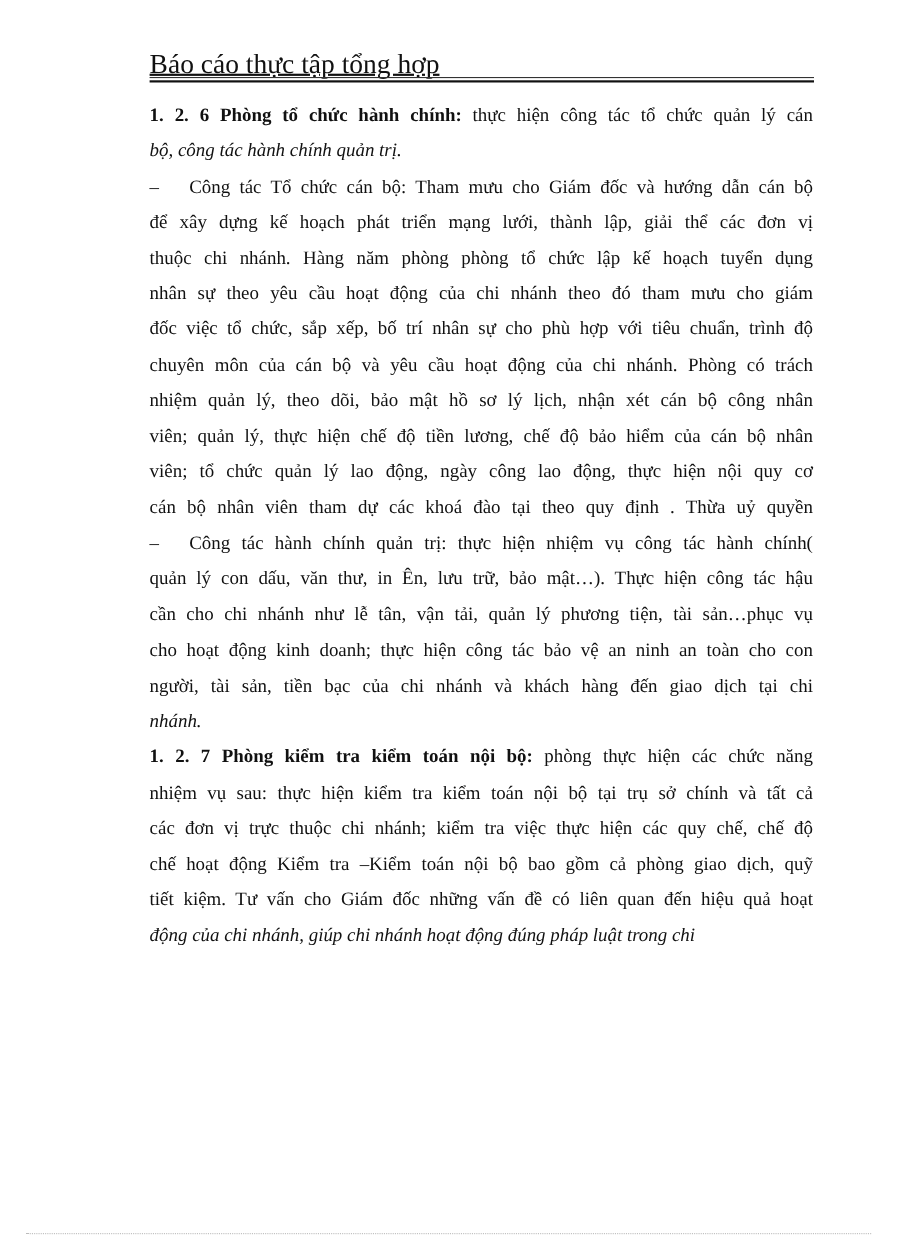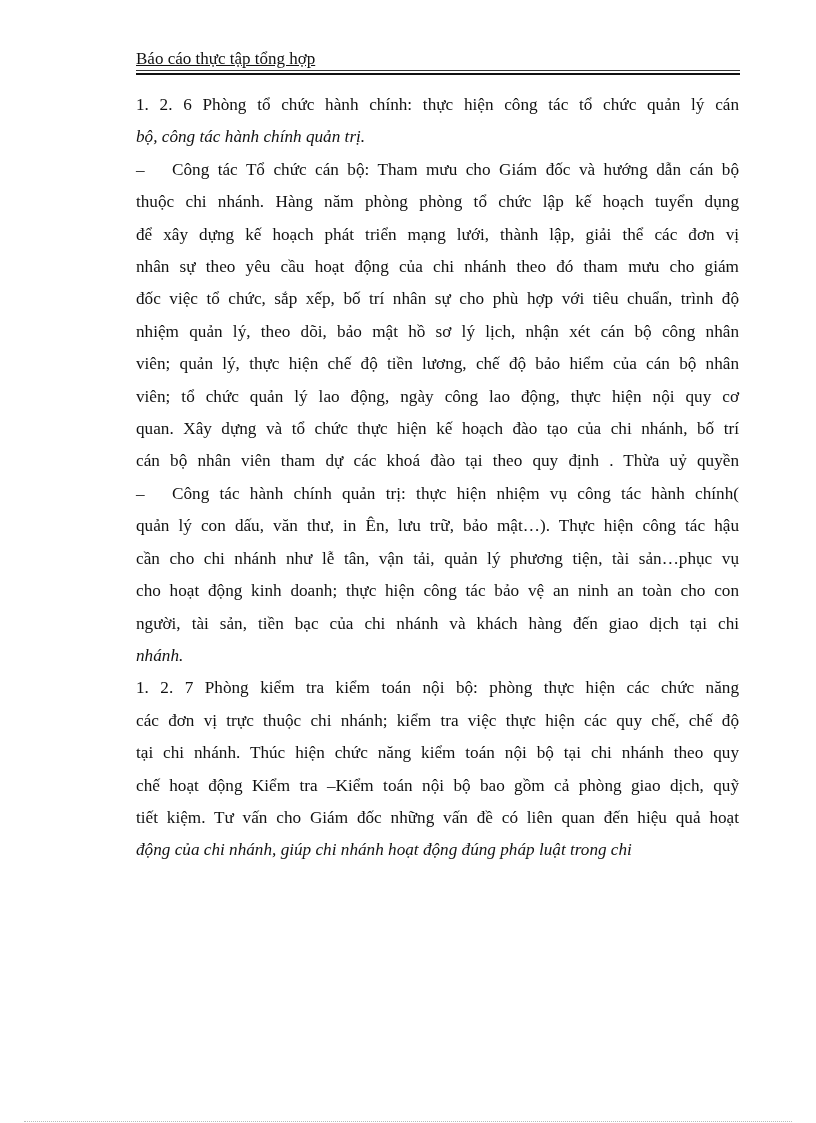--- a/index.html
+++ b/index.html
@@ -1,27 +1,27 @@
 <!DOCTYPE html>
 <html><head>
 <meta charset="utf-8">
 <style>
   html, body { margin: 0; padding: 0; background: #ffffff; }
   body { width: 816px; height: 1123px; position: relative; overflow: hidden;
          font-family: "Liberation Serif", "DejaVu Serif", serif; color: #111; }
   .header { position: absolute; left: 136px; top: 48px; width: 604px; }
-  .header-title { font-size: 17px; line-height: 22px; text-decoration: underline; text-underline-offset: 1px; display: inline-block; }
+  .header-title { font-size: 25px; line-height: 22px; text-decoration: underline; text-underline-offset: 1px; display: inline-block; }
   .header-rule { position: absolute; left: 0; right: 0; top: 22px; height: 0;
                  border-top: 1px solid #333; }
   .header-rule2 { position: absolute; left: 0; right: 0; top: 25px; height: 0;
                   border-top: 2px solid #111; }
   .body { position: absolute; left: 136px; top: 89px; width: 603px;
           font-size: 17.2px; line-height: 32.4px; text-align: justify; }
   .body p { margin: 0; }
-  .bold { font-weight: normal; }
+  .bold { font-weight: bold; }
   .line { display: block; text-align: justify; text-align-last: justify; white-space: nowrap; }
   .line.last { text-align-last: left; font-style: italic; }
   .bottom-dots { position: absolute; left: 24px; right: 24px; top: 1121px; height: 0;
                  border-top: 1px dotted #bbb; }
 </style>
 </head>
 <body>
 
 <div class="header">
   <span class="header-title">Báo cáo thực tập tổng hợp</span>
@@ -31,43 +31,43 @@
 
 <div class="body">
 
   <p>
     <span class="line"><span class="bold">1. 2. 6 Phòng tổ chức hành chính:</span><span> thực hiện  công tác tổ chức quản lý  cán</span></span>
     <span class="line last">bộ, công tác hành chính quản trị.</span>
   </p>
 
   <p>
     <span class="line" style="position:relative;padding-left:36px;"><span style="position:absolute;left:0;">–</span><span>Công tác Tổ chức cán bộ: Tham mưu cho Giám đốc và hướng dẫn cán bộ</span></span>
+    <span class="line">để  xây  dựng kế  hoạch  phát  triển  mạng  lưới,  thành  lập,  giải  thể  các  đơn  vị</span>
     <span class="line">thuộc  chi  nhánh.  Hàng  năm  phòng  phòng  tổ  chức  lập  kế  hoạch  tuyển  dụng</span>
-    <span class="line">để  xây  dựng kế  hoạch  phát  triển  mạng  lưới,  thành  lập,  giải  thể  các  đơn  vị</span>
     <span class="line">nhân  sự theo  yêu  cầu hoạt  động  của  chi  nhánh  theo  đó  tham  mưu  cho  giám</span>
     <span class="line">đốc việc  tổ chức, sắp xếp, bố trí nhân sự cho phù hợp với tiêu  chuẩn, trình độ</span>
+    <span class="line">chuyên  môn  của  cán  bộ  và  yêu  cầu  hoạt  động  của  chi  nhánh.  Phòng  có  trách</span>
     <span class="line">nhiệm   quản  lý,  theo  dõi,  bảo  mật  hồ  sơ  lý  lịch,  nhận  xét  cán  bộ  công  nhân</span>
     <span class="line">viên;  quản  lý,  thực  hiện  chế  độ  tiền  lương,  chế  độ  bảo  hiểm  của  cán  bộ  nhân</span>
     <span class="line">viên;  tổ  chức  quản  lý  lao  động,  ngày  công lao  động,  thực  hiện  nội  quy  cơ</span>
-    <span class="line">quan.  Xây  dựng  và  tổ  chức  thực  hiện  kế  hoạch  đào  tạo  của  chi  nhánh,  bố  trí</span>
     <span class="line">cán  bộ nhân  viên  tham  dự  các khoá  đào  tại  theo  quy  định  .  Thừa  uỷ  quyền</span>
   </p>
 
   <p>
     <span class="line" style="position:relative;padding-left:36px;"><span style="position:absolute;left:0;">–</span><span>Công  tác  hành  chính  quản  trị:  thực  hiện  nhiệm  vụ  công  tác  hành  chính(</span></span>
     <span class="line">quản  lý  con  dấu,  văn  thư,  in  Ên,  lưu  trữ,  bảo  mật…).  Thực hiện  công tác  hậu</span>
     <span class="line">cần  cho  chi  nhánh  như  lễ  tân,  vận  tải,  quản  lý  phương  tiện,  tài  sản…phục  vụ</span>
     <span class="line">cho hoạt  động kinh  doanh;  thực  hiện  công  tác  bảo  vệ  an  ninh  an  toàn  cho  con</span>
     <span class="line">người,  tài  sản,  tiền  bạc  của  chi  nhánh  và  khách  hàng  đến  giao  dịch  tại  chi</span>
     <span class="line last">nhánh.</span>
   </p>
 
   <p>
     <span class="line"><span class="bold">1. 2. 7 Phòng kiểm tra kiểm toán nội bộ:</span><span> phòng thực  hiện  các  chức  năng</span></span>
+    <span class="line">nhiệm  vụ  sau:  thực  hiện  kiểm  tra  kiểm  toán  nội  bộ  tại  trụ  sở  chính  và  tất  cả</span>
     <span class="line">các  đơn vị  trực  thuộc  chi  nhánh;  kiểm  tra  việc  thực hiện  các  quy  chế,  chế  độ</span>
-    <span class="line">tại  chi  nhánh.  Thúc  hiện  chức  năng  kiểm  toán  nội  bộ  tại  chi  nhánh  theo  quy</span>
     <span class="line">chế  hoạt  động Kiểm  tra  –Kiểm  toán  nội  bộ  bao  gồm  cả  phòng  giao  dịch,  quỹ</span>
     <span class="line">tiết  kiệm.  Tư vấn  cho  Giám  đốc  những  vấn  đề  có liên  quan  đến  hiệu  quả  hoạt</span>
     <span class="line last">động của chi nhánh, giúp  chi nhánh hoạt động đúng pháp luật  trong chi</span>
   </p>
 </div>
 
 <div class="bottom-dots"></div>
 
 </body></html>

